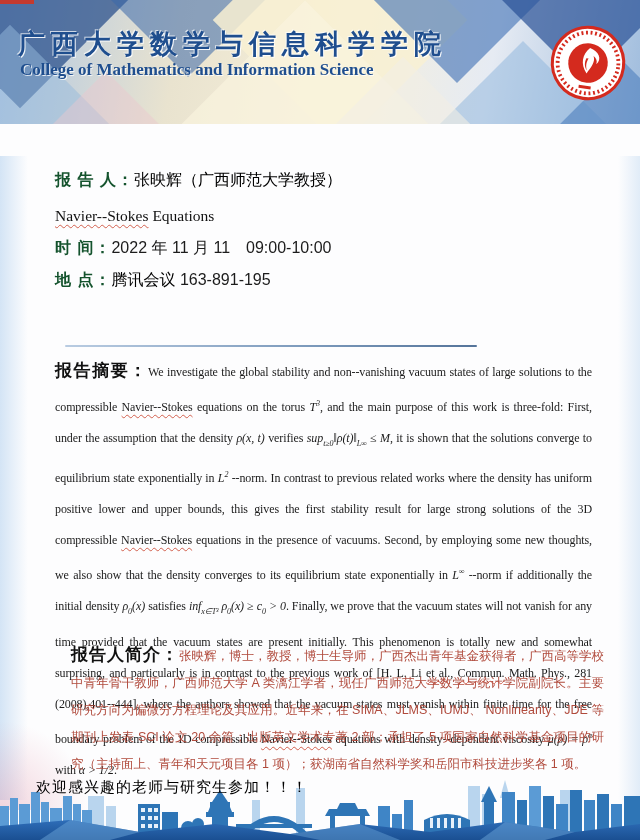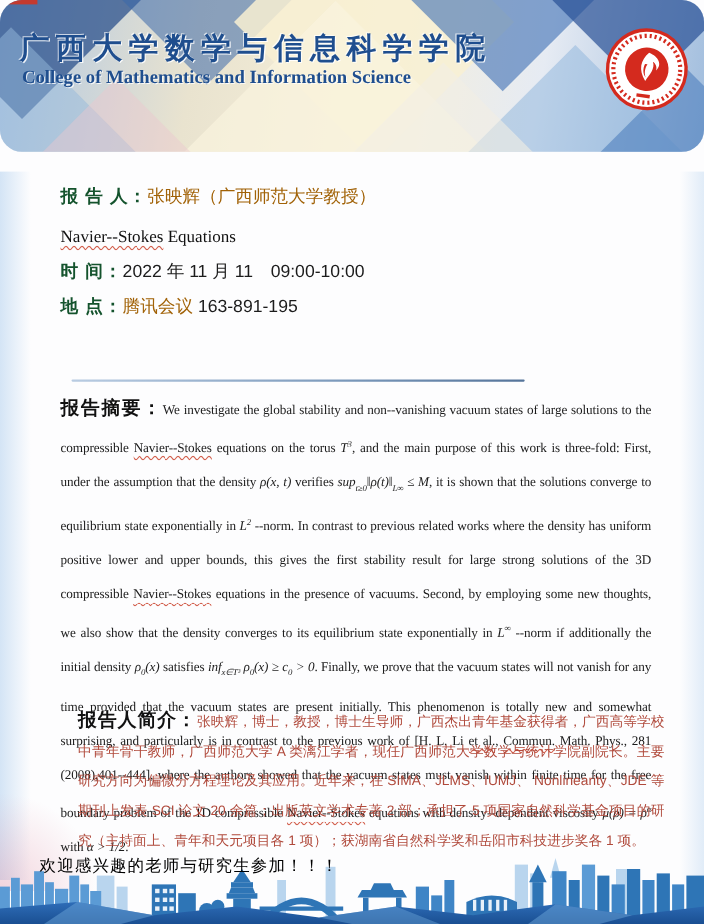--- a/index.html
+++ b/index.html
@@ -1,22 +1,22 @@
 <!DOCTYPE html>
 <html><head>
 <meta charset="utf-8">
 <style>
   * { margin:0; padding:0; box-sizing:border-box; }
   html,body { background:#ffffff; }
   body { font-family:"Liberation Sans", sans-serif; }
   .page { position:relative; width:640px; height:840px; margin:0 auto; background:#fdfdfe; overflow:hidden; }
 
   
-  .header { position:absolute; top:0; left:0; width:640px; height:138px; overflow:hidden;
-            background:linear-gradient(100deg,#aec6e4 0%,#e9e3cf 28%,#f6efd9 52%,#e6ebf3 76%,#9fbcdd 100%);border-radius:20px; }
+  .header { position:absolute; top:0; left:0; width:640px; height:124px; overflow:hidden;
+            background:linear-gradient(100deg,#aec6e4 0%,#e9e3cf 28%,#f6efd9 52%,#e6ebf3 76%,#9fbcdd 100%); }
   .dm { position:absolute; transform:rotate(45deg); }
   .d1 { width:160px;height:160px;left:-60px;top:-85px;background:rgba(44,82,140,.75); }
   .d2 { width:140px;height:140px;left:118px;top:-92px;background:rgba(58,104,170,.55); }
   .d3 { width:180px;height:180px;left:250px;top:-70px;background:rgba(248,240,210,.85); }
   .d4 { width:150px;height:150px;left:382px;top:-98px;background:rgba(60,110,180,.6); }
   .d5 { width:130px;height:130px;left:520px;top:-74px;background:rgba(40,80,150,.7); }
   .d6 { width:160px;height:160px;left:-70px;top:58px;background:rgba(150,185,220,.5); }
   .d7 { width:200px;height:200px;left:205px;top:42px;background:rgba(250,244,222,.7); }
   .d8 { width:140px;height:140px;left:36px;top:100px;background:rgba(236,200,206,.45); }
   .d9 { width:150px;height:150px;left:448px;top:72px;background:rgba(140,180,220,.5); }
@@ -46,21 +46,21 @@
 
   
   .info { position:absolute; left:55px; right:34px; top:168px; z-index:2; }
   .iline { line-height:24px; font-size:16px; color:#222; white-space:nowrap; }
   .iline + .iline { margin-top:14px; }
   .l-title  { margin-top:15px !important; }
   .l-title2 { margin-top:12px !important; }
   .l-time   { margin-top:8px  !important; }
   .l-venue  { margin-top:8px  !important; }
   .lbl { color:#14532d; letter-spacing:1px;font-weight:bold; }
-  .red { color:#a16207; }
+  .red { color:#000000; }
   .val { color:#1c1c1c; }
   .en-serif { font-family:"Liberation Serif", serif; font-size:15.5px; color:#111; }
 
   .divider { position:absolute; left:65px; top:345px; width:412px; height:2px; z-index:2;
              background:linear-gradient(to right,#b9cce2,#7b99bb 60%,#55749a); border-radius:1px; }
 
   
   .para-label { font-size:17px; font-weight:bold; color:#111; letter-spacing:1px; }
   .abstract { position:absolute; left:55px; right:48px; top:355px; z-index:2; text-align:justify;
               font-family:"Liberation Serif", serif; font-size:12px; line-height:31px; color:#1b1b1b;

